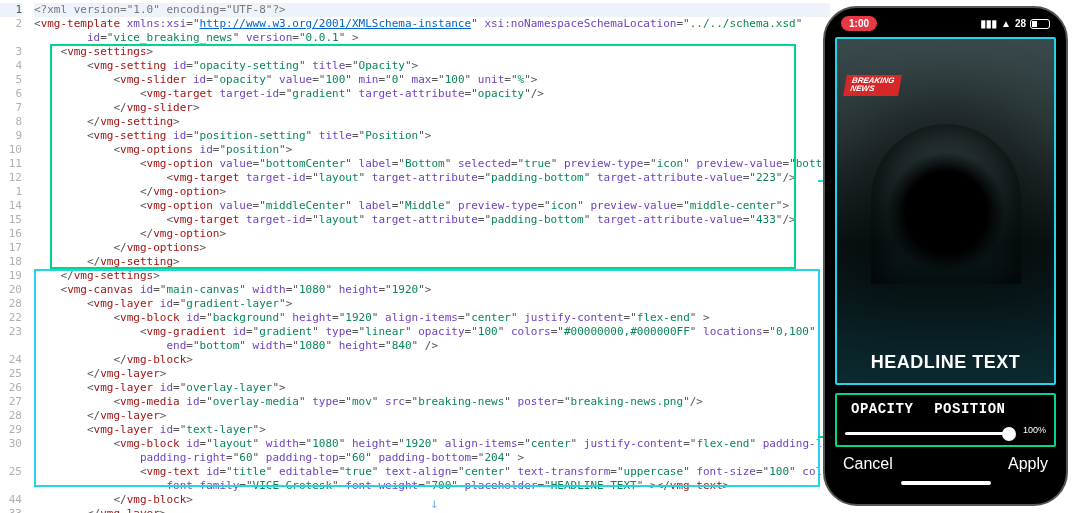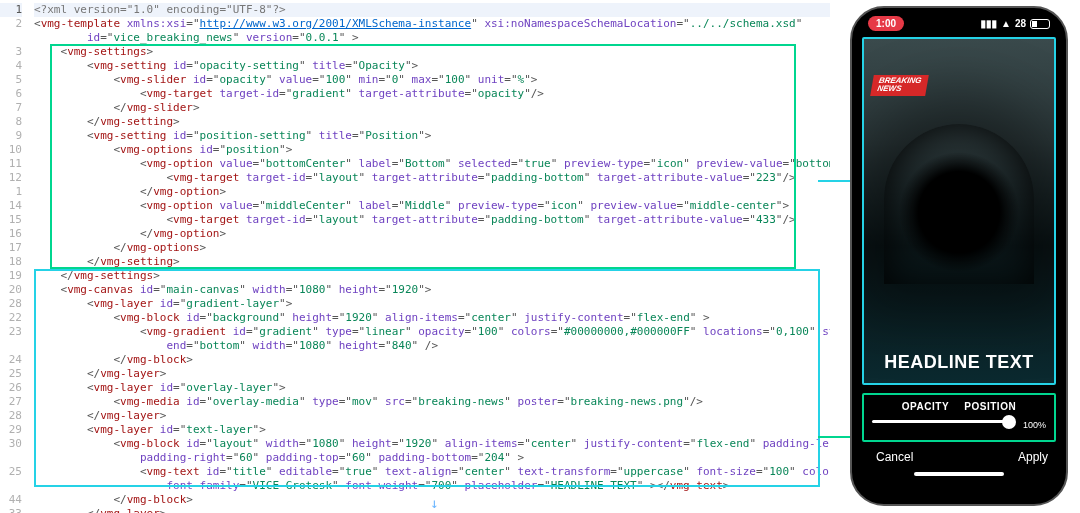--- a/index.html
+++ b/index.html
@@ -61,21 +61,21 @@
     left: 34px; top: 269px;
     width: 786px; height: 218px;
     border: 2px solid #25d2e6;
     pointer-events:none;
   }
 
   
   .phone {
     position:absolute;
     right: 12px; top: 6px;
-    width: 218px; height: 500px;
+    width: 245px; height: 500px;
     background: #000;
     border-radius: 34px;
     border: 2px solid #555;
     overflow:hidden;
     color:#fff;
     font-family: -apple-system, Helvetica, Arial, sans-serif;
   }
   .statusbar {
     display:flex; justify-content:space-between; align-items:center;
     padding: 8px 16px 2px 16px;
@@ -112,27 +112,27 @@
   .headline{
     position:absolute; left:0; right:0; bottom:10px;
     text-align:center; font-weight:800; font-size:18px; letter-spacing:.5px;
   }
   .controls-box{
     margin: 8px 10px 0 10px;
     border:2px solid #00d68f;
     border-radius:2px;
     padding:6px 8px 10px 8px;
   }
-  .ctrl-labels{ text-align:center; font-size:10px; font-weight:600; letter-spacing:.5px;}
+  .ctrl-labels{ text-align:left; font-size:14px; font-weight:600; letter-spacing:.5px;font-family:Liberation Mono, monospace;}
   .ctrl-labels span{ margin:0 6px; }
-  .slider-row{ display:flex; align-items:flex-start; gap:12px; margin-top:8px;}
+  .slider-row{ display:flex; align-items:flex-end; gap:12px; margin-top:8px;}
   .slider-track{ flex:1; height:3px; background:#fff; border-radius:2px; position:relative;}
   .slider-thumb{ position:absolute; right:-6px; top:50%; transform:translateY(-50%); width:14px; height:14px; background:#fff; border-radius:50%;}
   .slider-val{ font-size:9px; min-width:24px; text-align:right;}
-  .footer-row{ display:flex; justify-content:space-between; padding:8px 18px 0 24px; font-size:12px;}
+  .footer-row{ display:flex; justify-content:space-between; padding:8px 18px 0 18px; font-size:16px;}
   .home-indicator{ width:90px; height:4px; background:#fff; border-radius:2px; margin:8px auto 0 auto;}
 
   .arrow-cyan { position:absolute; left:818px; top:174px; width:52px; height:14px;}
   .arrow-green{ position:absolute; left:818px; top:430px; width:52px; height:14px;}
   .arrow-line{ stroke-width:2; fill:none;}
   .down-arrow { position:absolute; left:430px; bottom:2px; color:#6cb6ff; font-size:14px;}
 </style>
 </head>
 <body>
 

